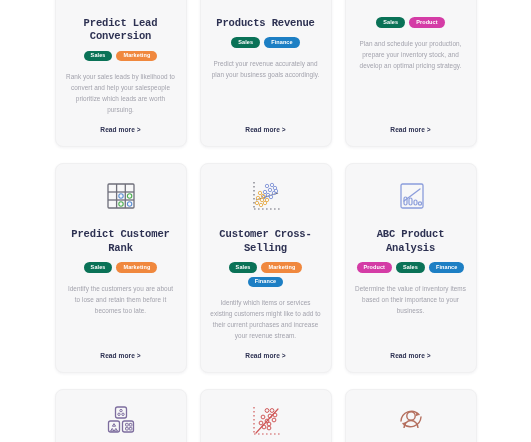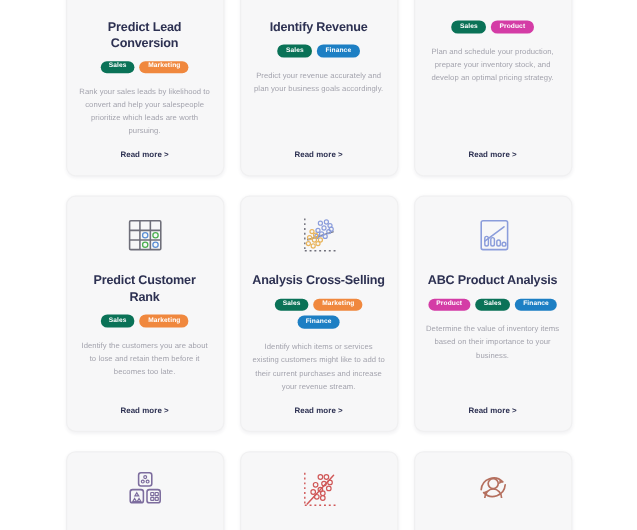--- a/index.html
+++ b/index.html
@@ -39,20 +39,21 @@
     justify-content: center;
     margin-bottom: 6px;
   }
   .card-title {
     font-size: 10.5px;
     font-weight: bold;
     color: #2d3152;
     letter-spacing: -0.15px;
     line-height: 1.28;
     margin-bottom: 7px;
+    font-family: Liberation Mono, monospace;
   }
   .tags {
     display: flex;
     flex-wrap: wrap;
     gap: 4px;
     justify-content: center;
     margin-bottom: 10px;
   }
   .tag {
     font-size: 5.5px;
@@ -120,21 +121,21 @@
           <line x1="22" y1="7" x2="22" y2="22"></line>
           <line x1="27" y1="3" x2="27" y2="22"></line>
           <line x1="32" y1="12" x2="32" y2="14" stroke-dasharray="1 3"></line>
           <line x1="32" y1="16" x2="32" y2="22"></line>
           <line x1="37" y1="10" x2="37" y2="14" stroke-dasharray="1 3"></line>
           <line x1="37" y1="16" x2="37" y2="22"></line>
         </g>
         <line x1="9" y1="25" x2="40" y2="25" stroke="#8b9ddb" stroke-width="2" stroke-linecap="round"></line>
       </svg>
     </div>
-    <div class="card-title">Identify Revenue</div>
+    <div class="card-title">Products Revenue</div>
     <div class="tags">
       <span class="tag tag-sales">Sales</span>
       <span class="tag tag-finance">Finance</span>
     </div>
     <div class="card-desc">Predict your revenue accurately and plan your business goals accordingly.</div>
     <div class="read-more">Read more &gt;</div>
   </div>
 
   <div class="card">
     <div class="card-icon">
@@ -206,21 +207,21 @@
             <circle cx="15" cy="22" r="1.7"></circle>
           <circle cx="19" cy="24" r="1.7"></circle>
             <circle cx="14" cy="27" r="1.7"></circle>
           <circle cx="18" cy="29" r="1.7"></circle>
             <circle cx="22" cy="27" r="1.7"></circle>
           <circle cx="24" cy="24" r="1.7"></circle>
             <circle cx="20" cy="20" r="1.7"></circle>
         </g>
       </svg>
     </div>
-    <div class="card-title">Analysis Cross-Selling</div>
+    <div class="card-title">Customer Cross-Selling</div>
     <div class="tags">
       <span class="tag tag-sales">Sales</span>
       <span class="tag tag-marketing">Marketing</span>
       <span class="tag tag-finance">Finance</span>
     </div>
     <div class="card-desc">Identify which items or services existing customers might like to add to their current purchases and increase your revenue stream.</div>
     <div class="read-more">Read more &gt;</div>
   </div>
 
   <div class="card">

